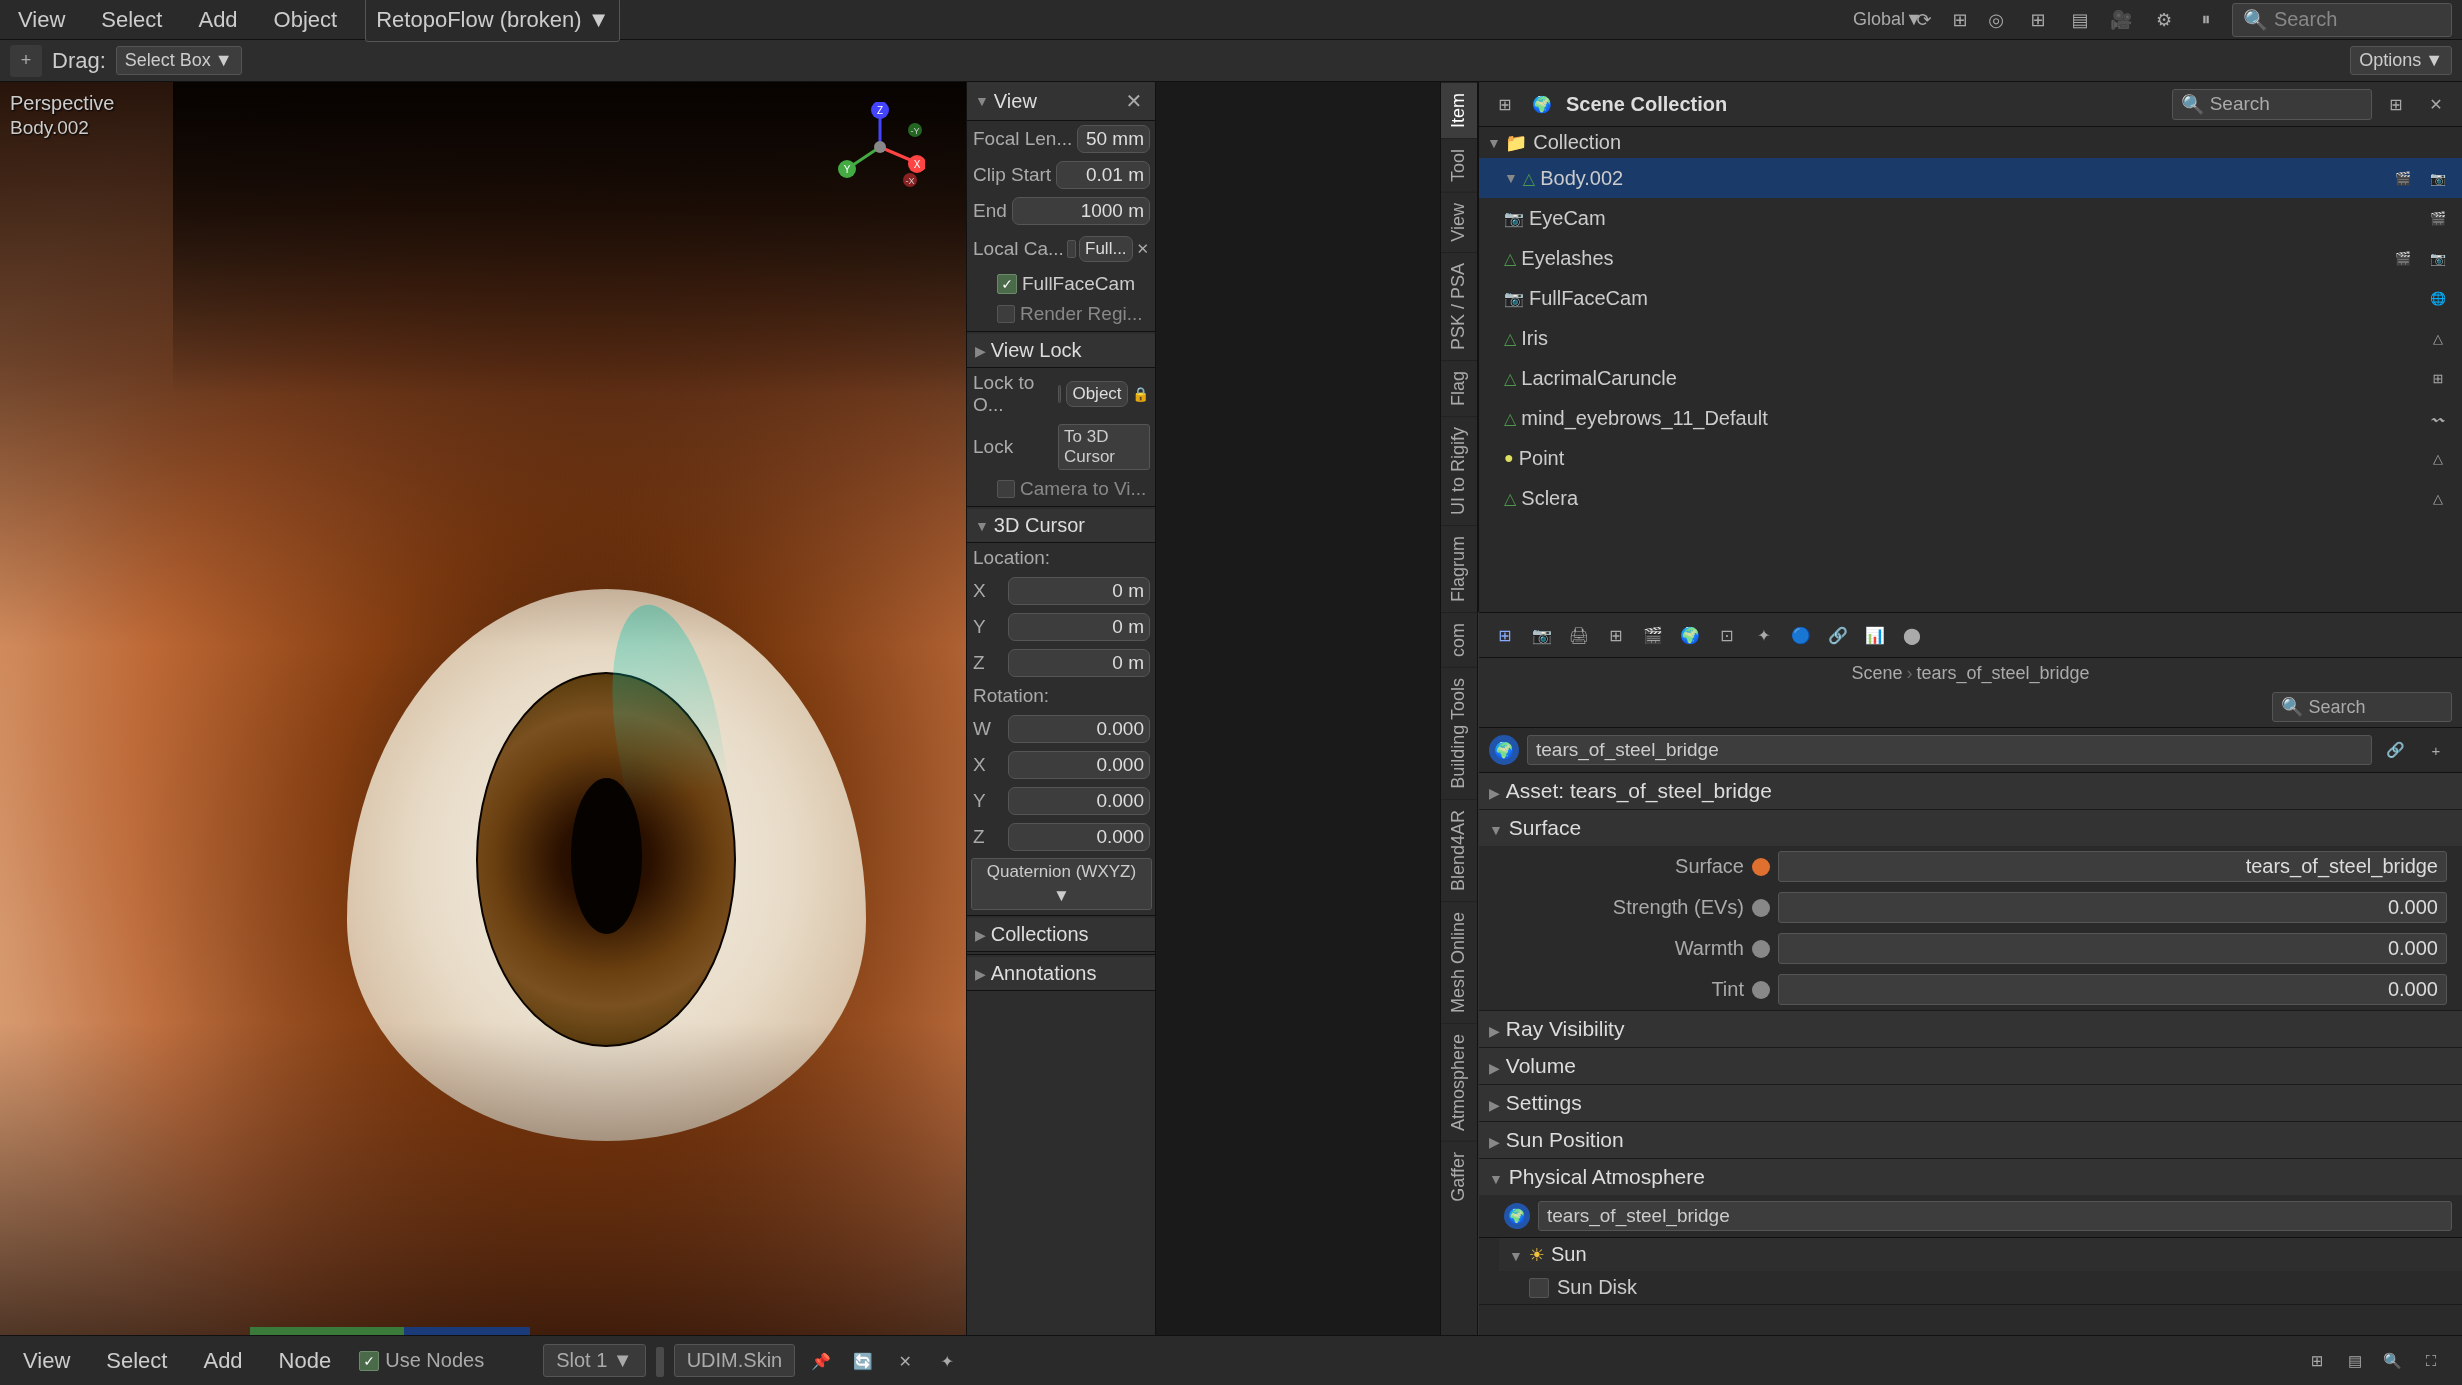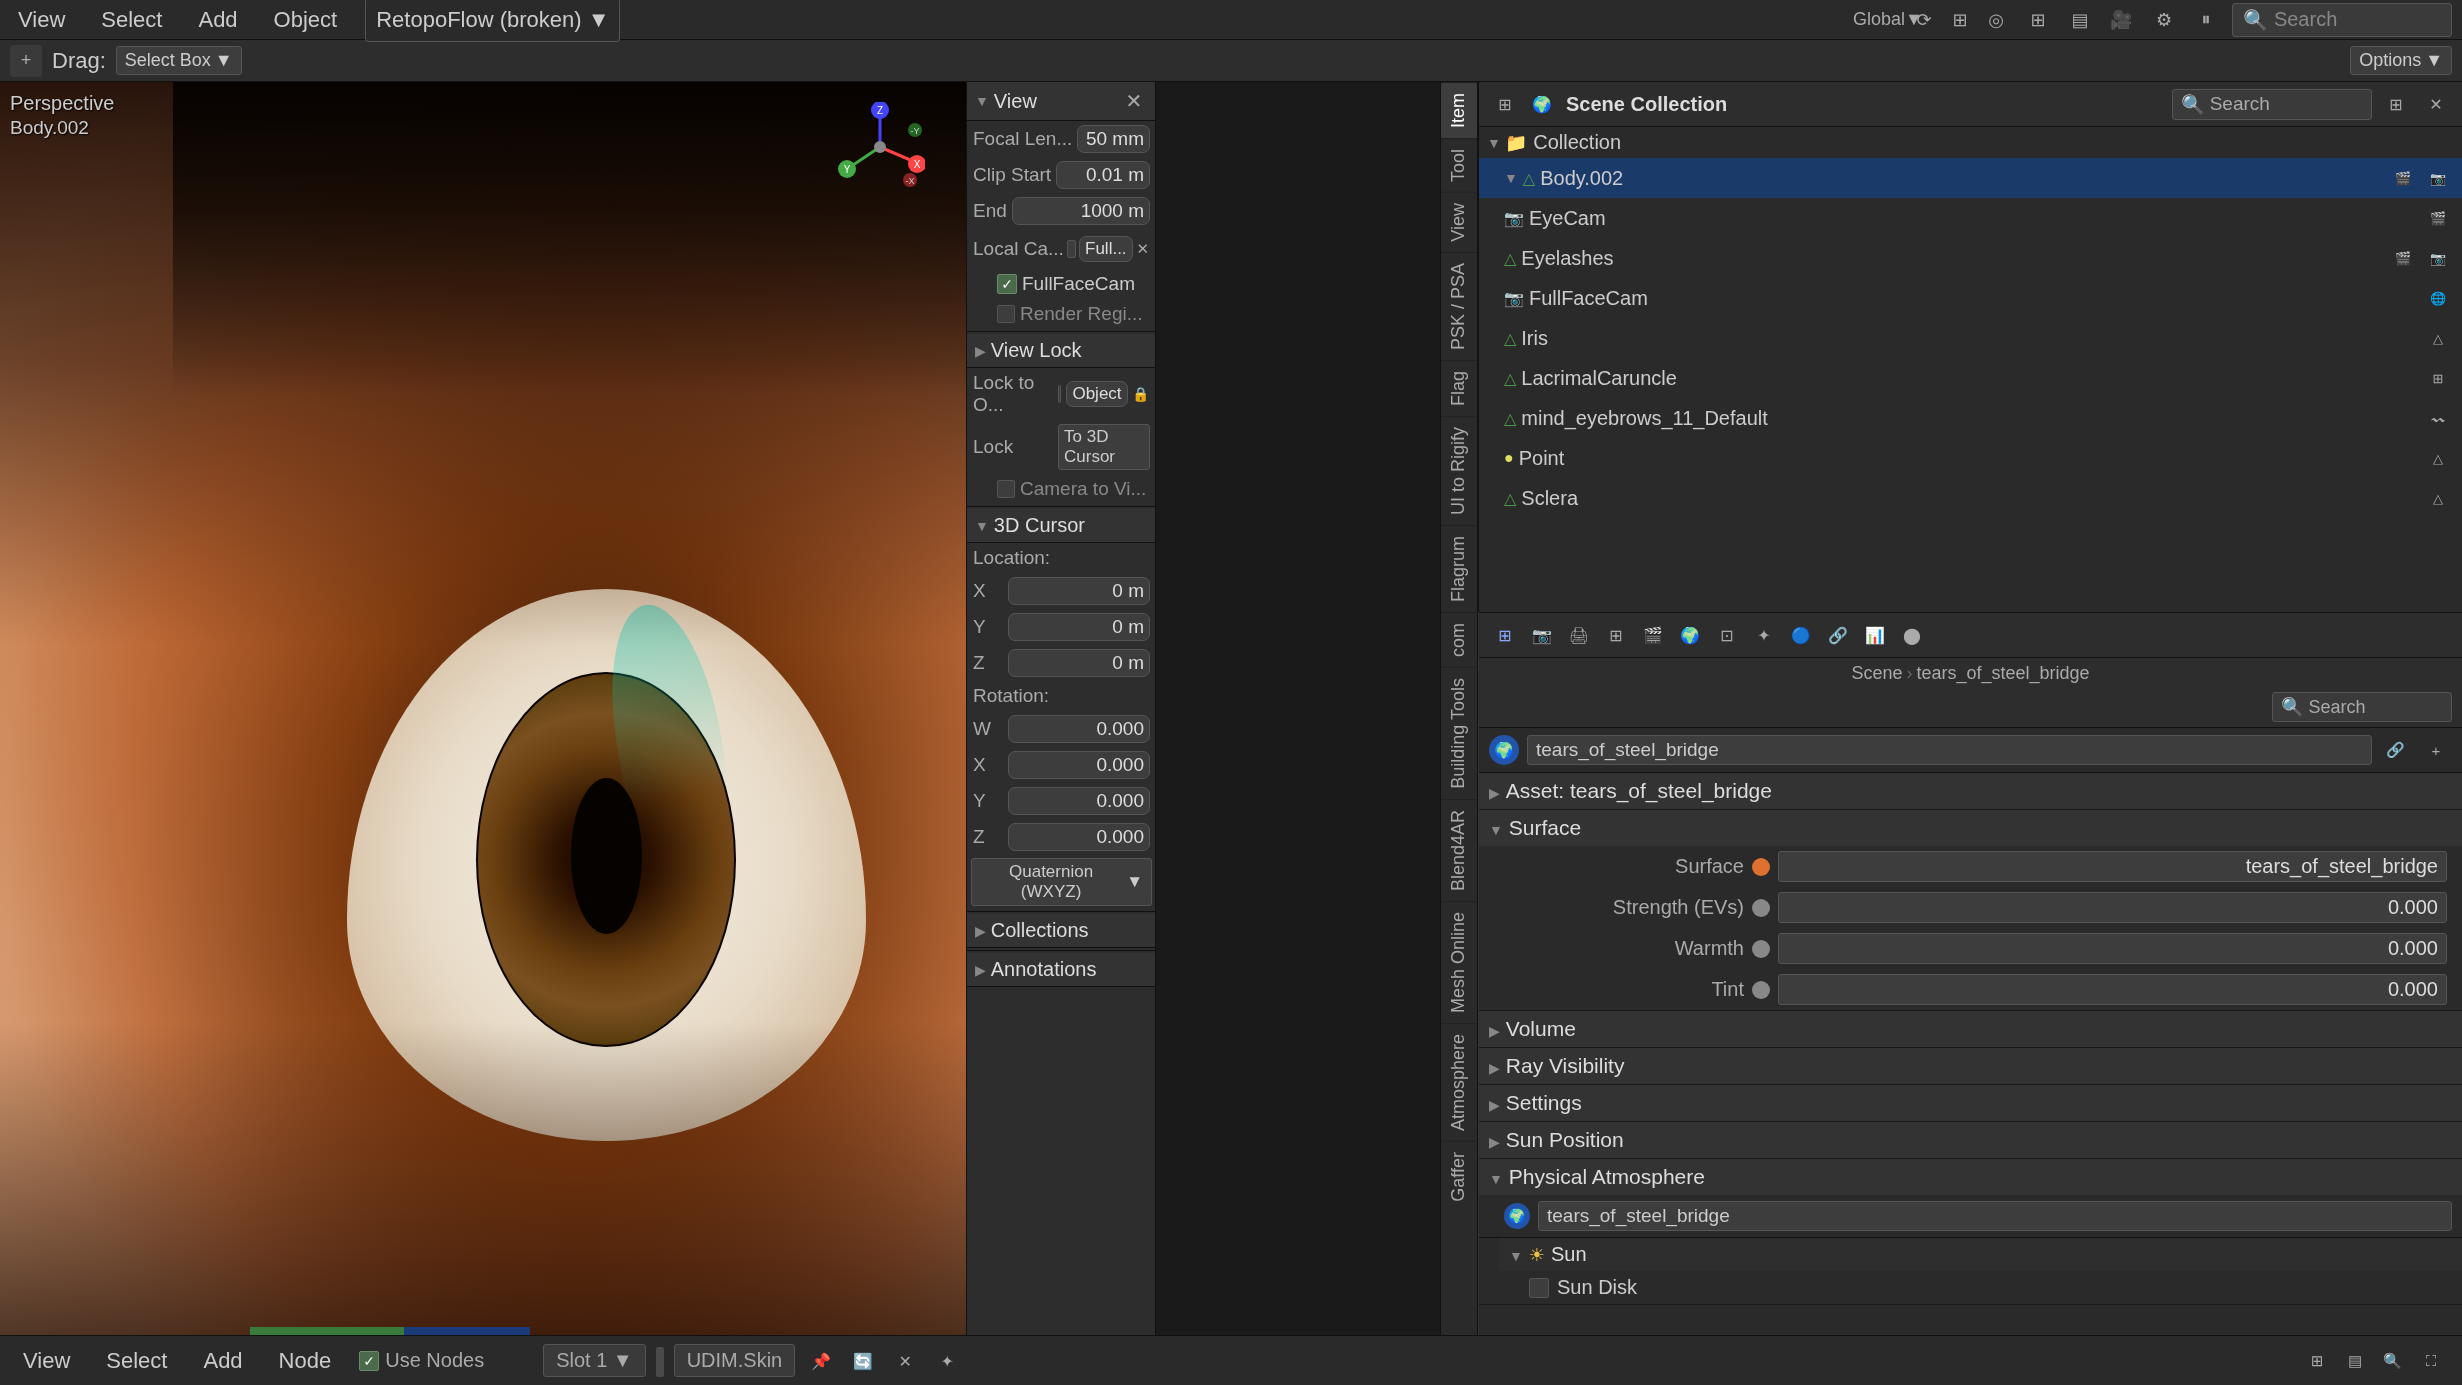--- a/index.html
+++ b/index.html
@@ -730,21 +730,21 @@
   <div class="view-prop-row">
     <span class="view-prop-label" style="width:30px;">Y</span>
     <div class="view-prop-value">0.000</div>
   </div>
   <div class="view-prop-row">
     <span class="view-prop-label" style="width:30px;">Z</span>
     <div class="view-prop-value">0.000</div>
   </div>
 
   <div class="view-prop-row" style="padding:3px 4px;">
-    <button class="option-btn" style="width:100%; font-size:17px; justify-content:center;">
+    <button class="option-btn" style="width:100%; font-size:17px; justify-content:center;flex-direction:column;">
       <span>Quaternion (WXYZ)</span>
       <span> ▼</span>
     </button>
   </div>
 
   <div class="section-divider"></div>
 
   <div class="view-prop-header collections-section">
     <span class="collapse-arrow tri-right"></span>
     <span>Collections</span>
@@ -952,28 +952,28 @@
     <div class="world-row">
       <span class="world-label">Tint</span>
       <div class="world-dot"></div>
       <div class="world-value">0.000</div>
     </div>
   </div>
 
   <div class="world-section">
     <div class="world-section-header">
       <span class="tri-right"></span>
-      <span>Volume</span>
+      <span>Ray Visibility</span>
     </div>
   </div>
 
   <div class="world-section">
     <div class="world-section-header">
       <span class="tri-right"></span>
-      <span>Ray Visibility</span>
+      <span>Volume</span>
     </div>
   </div>
 
   <div class="world-section">
     <div class="world-section-header">
       <span class="tri-right"></span>
       <span>Settings</span>
     </div>
   </div>
 

